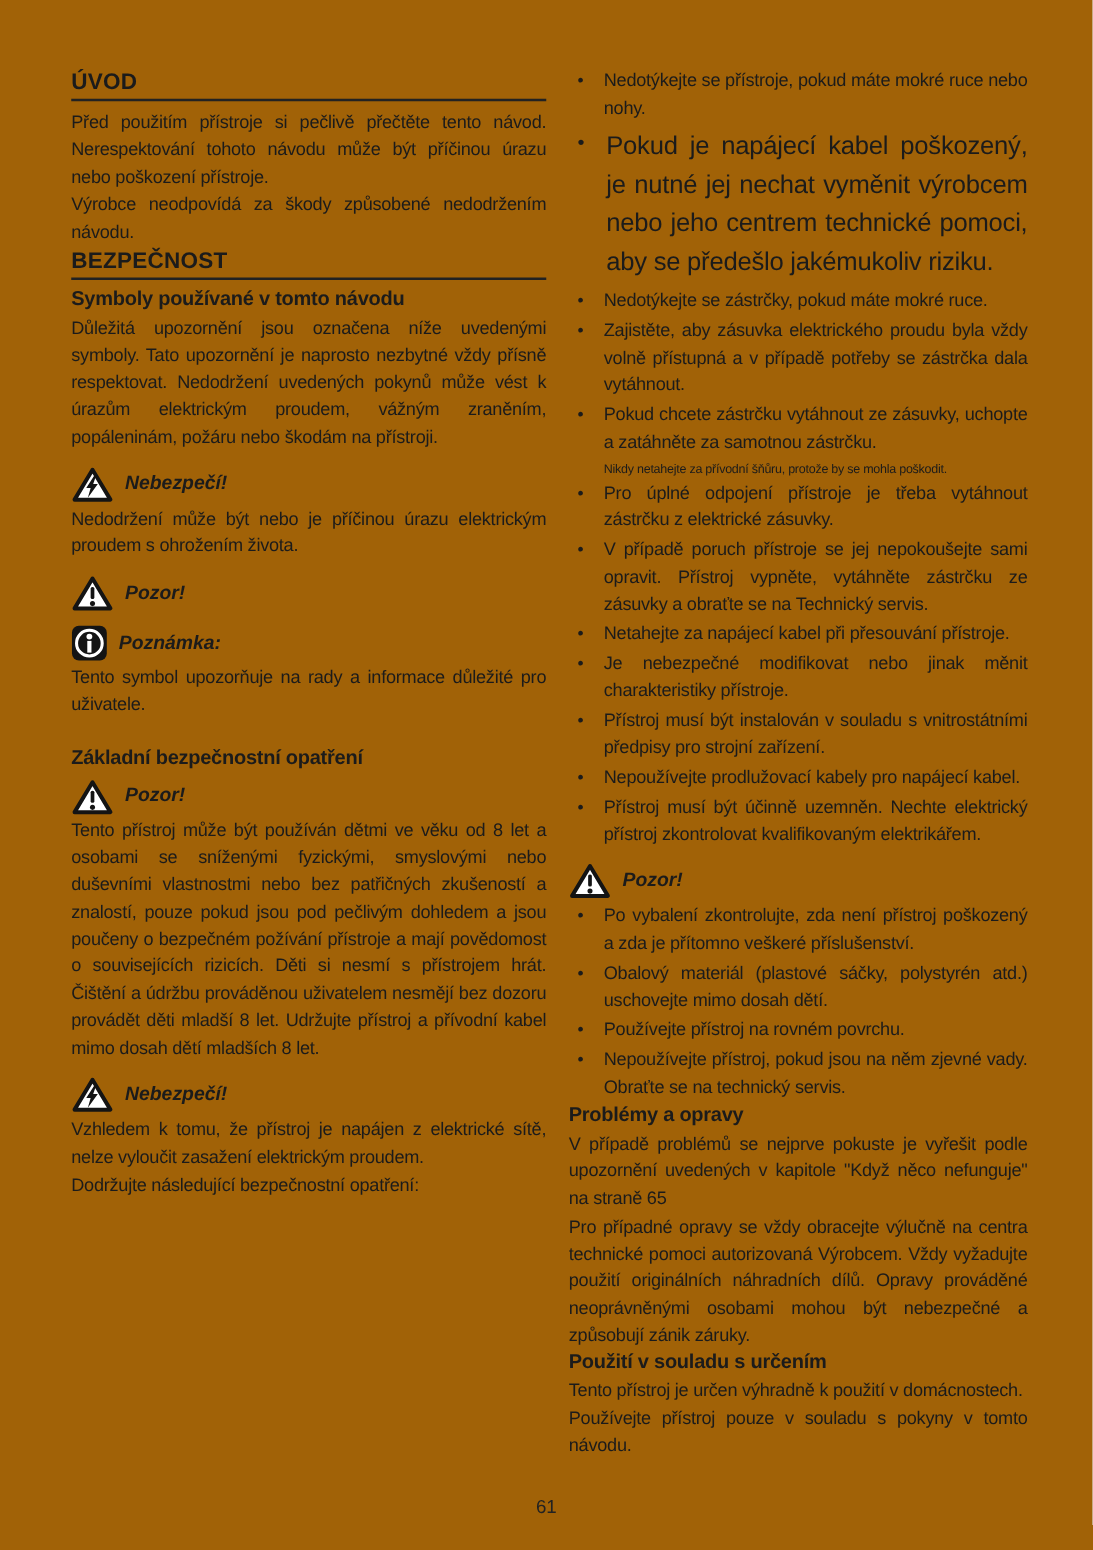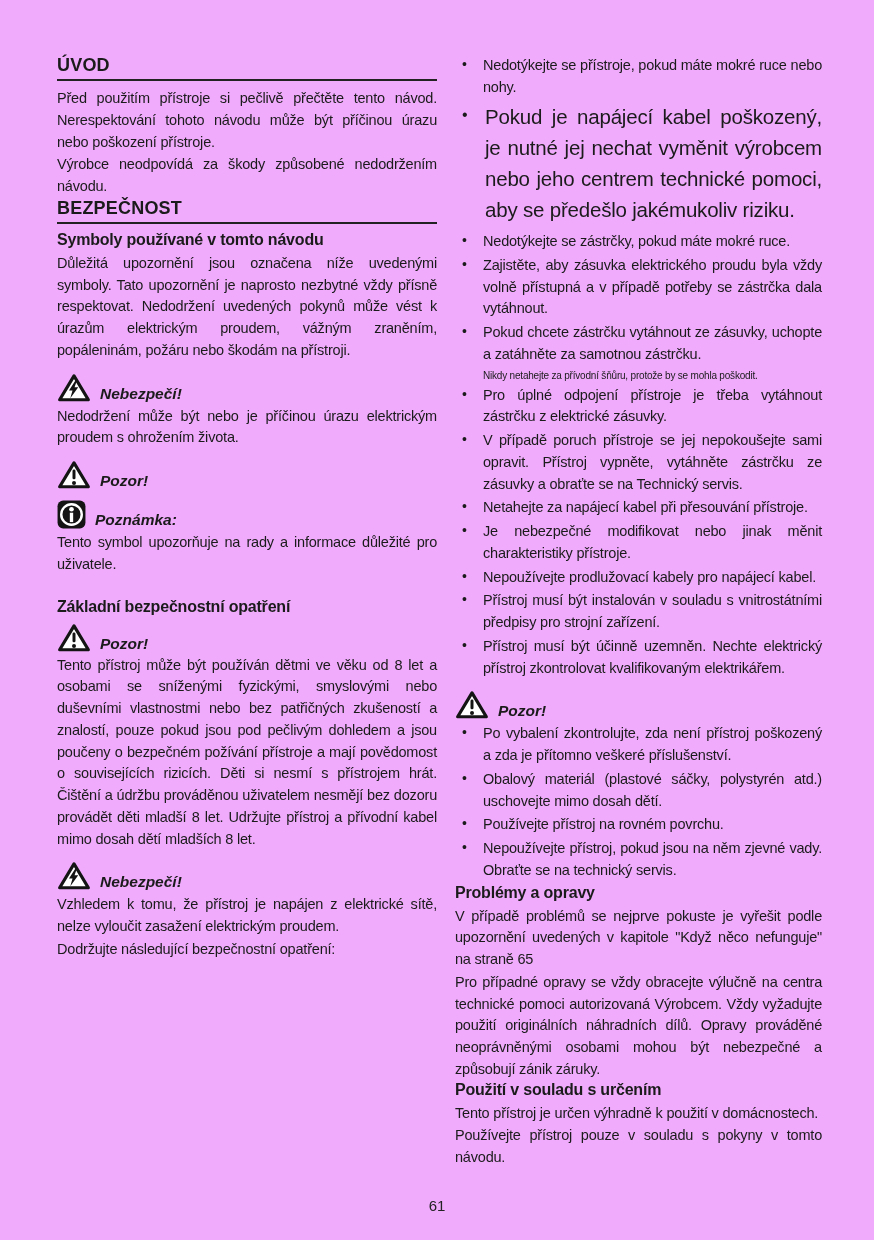--- a/index.html
+++ b/index.html
@@ -1,38 +1,38 @@
 <!DOCTYPE html>
 <html lang="cs"><head>
 <meta charset="utf-8">
 <style>
   html,body{margin:0;padding:0;background:#e8e8e8;}
   .page{
     width:874px;height:1240px;position:relative;margin:0 auto;
-    background:#f0abfc;color:#1b1b1b;
+    background:#a16207;color:#1b1b1b;
     font-family:"Liberation Sans","DejaVu Sans",sans-serif;
     letter-spacing:-0.2px;overflow:hidden;
   }
   .cols{display:flex;gap:18px;padding:55px 52px 0 57px;}
   .col-left{width:380px;flex:none;}
   .col-right{width:367px;flex:none;}
 
   .h1{
     font-size:18px;font-weight:bold;letter-spacing:0.2px;
     border-bottom:2px solid #222;padding-bottom:3px;margin:0 0 7px 0;
   }
   .h2{font-size:16px;font-weight:bold;margin:0 0 4px 0;}
   .mt-section{}
   .mt-mid{margin-top:22px;}
 
   p.body{font-size:14.5px;line-height:1.5;text-align:justify;margin:0;}
   p.body + p.body{margin-top:1px;}
   .big{font-size:20.5px;line-height:1.52;}
 
-  .warnrow{display:flex;align-items:flex-end;gap:9px;margin:10px 0 3px 0;}
+  .warnrow{display:flex;align-items:center;gap:9px;margin:10px 0 3px 0;}
   .warnrow.tight{margin:6px 0 2px 0;}
   .warnlabel{font-weight:bold;font-style:italic;font-size:15.5px;letter-spacing:0;}
   .warnrow svg{flex:none;display:block;}
 
   .bullet{
     position:relative;padding-left:28px;margin:0 0 2px 0;
     font-size:14.5px;line-height:1.5;text-align:justify;
   }
   .bullet::before{content:"•";position:absolute;left:7px;top:-1px;font-size:14px;}
   .bullet.bigb{font-size:20.5px;line-height:1.52;padding-left:30px;margin-bottom:6px;}
@@ -124,22 +124,22 @@
 
       <div class="bullet bigb">Pokud je napájecí kabel poškozený, je nutné jej nechat vyměnit výrobcem nebo jeho centrem technické pomoci, aby se předešlo jakémukoliv riziku.</div>
       <div class="bullet">Nedotýkejte se zástrčky, pokud máte mokré ruce.</div>
       <div class="bullet">Zajistěte, aby zásuvka elektrického proudu byla vždy volně přístupná a v případě potřeby se zástrčka dala vytáhnout.</div>
       <div class="bullet">Pokud chcete zástrčku vytáhnout ze zásuvky, uchopte a zatáhněte za samotnou zástrčku.</div>
       <div class="cont">Nikdy netahejte za přívodní šňůru, protože by se mohla poškodit.</div>
       <div class="bullet">Pro úplné odpojení přístroje je třeba vytáhnout zástrčku z elektrické zásuvky.</div>
       <div class="bullet">V případě poruch přístroje se jej nepokoušejte sami opravit. Přístroj vypněte, vytáhněte zástrčku ze zásuvky a obraťte se na Technický servis.</div>
       <div class="bullet">Netahejte za napájecí kabel při přesouvání přístroje.</div>
       <div class="bullet">Je nebezpečné modifikovat nebo jinak měnit charakteristiky přístroje.</div>
+      <div class="bullet">Přístroj musí být instalován v souladu s vnitrostátními předpisy pro strojní zařízení.</div>
       <div class="bullet">Nepoužívejte prodlužovací kabely pro napájecí kabel.</div>
-      <div class="bullet">Přístroj musí být instalován v souladu s vnitrostátními předpisy pro strojní zařízení.</div>
       <div class="bullet">Přístroj musí být účinně uzemněn. Nechte elektrický přístroj zkontrolovat kvalifikovaným elektrikářem.</div>
 
       <div class="warnrow mt-mid">
         <svg viewBox="0 0 32 29" width="34" height="31" aria-hidden="true">
           <polygon points="16,3.5 29.5,26 2.5,26" fill="#fff" stroke="#141414" stroke-width="3" stroke-linejoin="round"></polygon>
           <rect x="14.6" y="9.8" width="2.8" height="9.2" rx="1.3" fill="#141414"></rect>
           <circle cx="16" cy="22.4" r="1.9" fill="#141414"></circle>
         </svg>
         <span class="warnlabel">Pozor!</span>
       </div>

